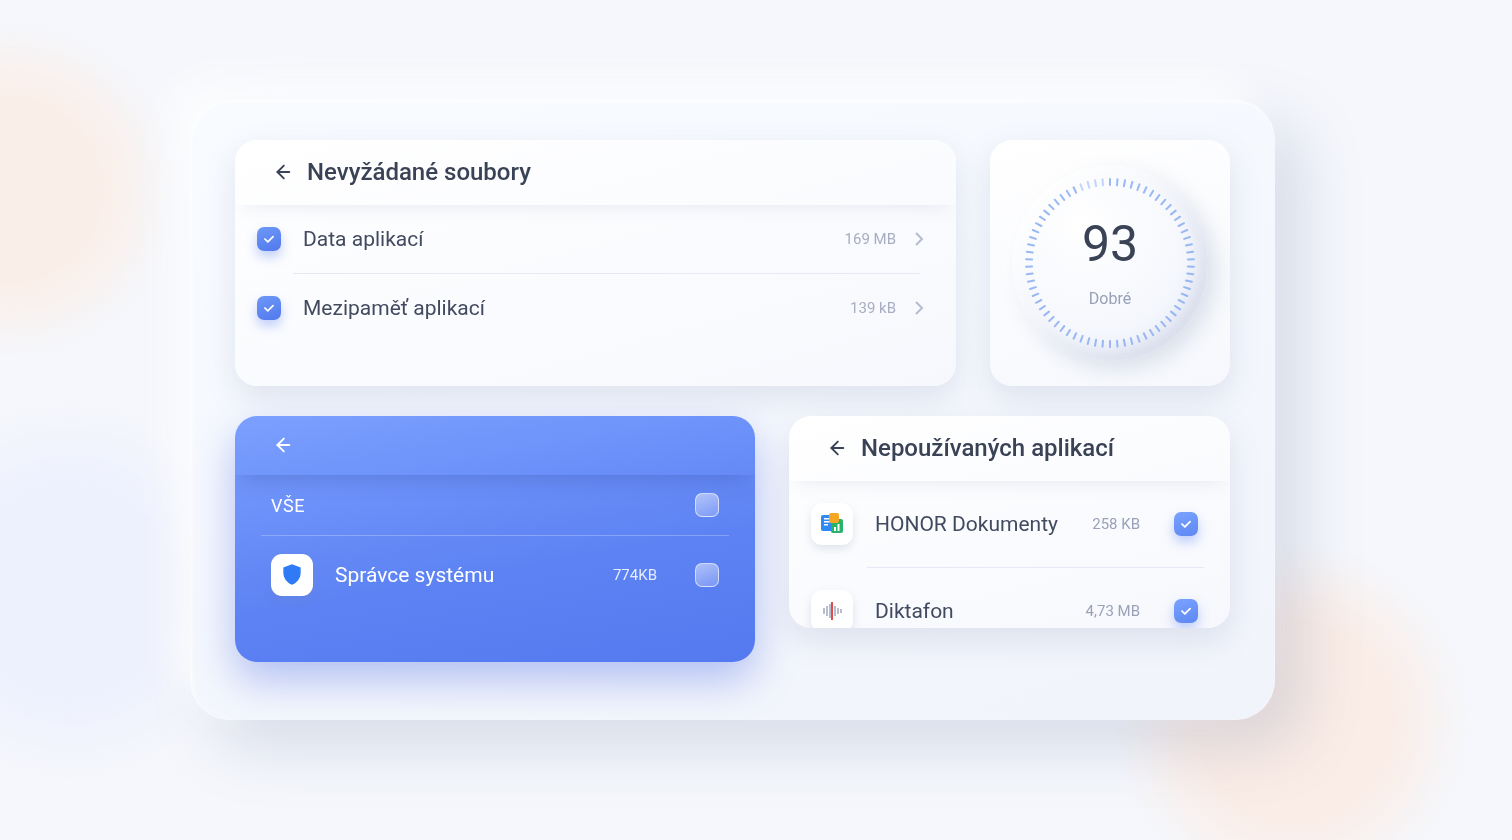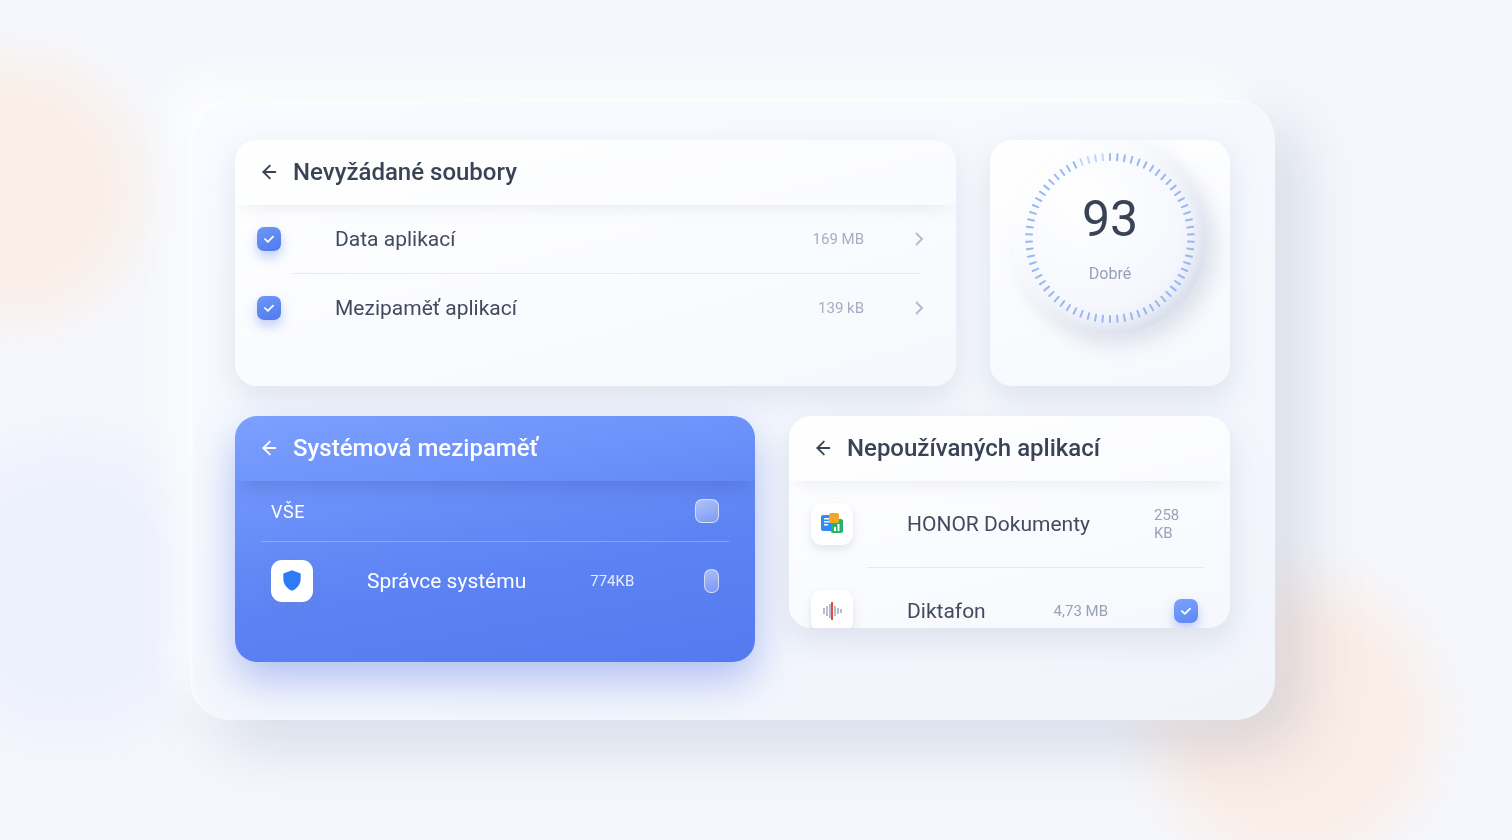--- a/index.html
+++ b/index.html
@@ -25,55 +25,54 @@
   }
 
   .card {
     border-radius: 22px;
     background: linear-gradient(165deg,#ffffff 0%, #f6f8fd 100%);
     box-shadow: 0 12px 30px rgba(120,135,170,.18);
     overflow: hidden;
   }
   .card-hdr {
     display: flex; align-items: center; gap: 14px;
-    padding: 18px 22px;
+    padding: 18px 36px;
     color: #3a4256;
     font-size: 24px; font-weight: 500;
     border-bottom: 1px solid rgba(0,0,0,0);
     box-shadow: 0 8px 20px -8px rgba(120,135,170,.18);
   }
   .arrow-left { width: 22px; height: 22px; display: inline-block; }
   .arrow-left svg { width: 100%; height: 100%; stroke: currentColor; fill: none; }
 
   .row {
     display: flex; align-items: center;
     padding: 22px 32px 22px 22px;
     color: #424a5f;
-    gap: 32px;
   }
   .divider { height: 1px; background: #e6e9f3; margin: 0 36px 0 58px; }
   .chk {
     width: 24px; height: 24px; border-radius: 7px;
     display: flex; align-items: center; justify-content: center;
     margin-right: 22px;
   }
   .chk.blue { background: linear-gradient(160deg,#6d98f7,#5179ed); box-shadow: 0 6px 12px rgba(80,120,240,.35); }
   .chk.blue-lt { background: linear-gradient(160deg,#7aa3ff,#5e87f3); box-shadow: 0 6px 12px rgba(80,120,240,.35); }
   .chk.ghost { background: linear-gradient(160deg,#ffffff80,#ffffff30); border:1px solid rgba(255,255,255,.6); }
   .chk svg { width: 14px; height: 14px; stroke: #fff; fill: none; stroke-width: 3; stroke-linecap: round; stroke-linejoin: round; }
   .row .label { font-size: 21px; flex: 0 0 auto; }
   .row .spacer { flex: 1 1 auto; }
   .row .size { font-size: 15px; color: #a7adc2; margin-right: 18px; }
   .chevron { width: 10px; height: 16px; }
   .chevron svg { width:100%; height:100%; stroke:#b6bcd0; fill:none; stroke-width:2; }
 
   
   .top-row { display:flex; gap: 34px; }
   .junk-card { flex: 1 1 auto; height: 246px; }
-  .score-card { flex: 0 0 240px; height: 246px; display:flex; align-items:flex-start; justify-content:center; }
+  .score-card { flex: 0 0 240px; height: 246px; display:flex; align-items:center; justify-content:center; }
 
   .bottom-row { display:flex; gap: 34px; margin-top: 30px; }
   .sys-card { flex: 0 0 520px; height: 246px; }
   .unused-card { flex: 1 1 auto; height: 212px; }
 
   
   .sys-card {
     background: linear-gradient(170deg,#7ba0ff 0%, #5d82f3 60%, #557af0 100%);
     box-shadow: 0 18px 40px rgba(80,110,230,.4);
     color: #ffffff;
@@ -250,21 +249,20 @@
   <div class="bottom-row">
 
     <div class="card sys-card">
       <div class="card-hdr">
         <span class="arrow-left">
           <svg viewBox="0 0 24 24">
               <path d="M14 5l-7 7 7 7" stroke-width="2" stroke-linecap="round" stroke-linejoin="round"></path>
               <path d="M7 12h13" stroke-width="2" stroke-linecap="round"></path>
             </svg>
         </span>
-        <span>Systémová mezipaměť</span>
       </div>
 
       <div class="row">
         <span class="label" style="font-size:18px; letter-spacing:.5px;">VŠE</span>
         <span class="spacer"></span>
         <span class="chk ghost" style="margin-right:0;"></span>
       </div>
       <div class="divider"></div>
       <div class="row">
         <span class="appicon">

